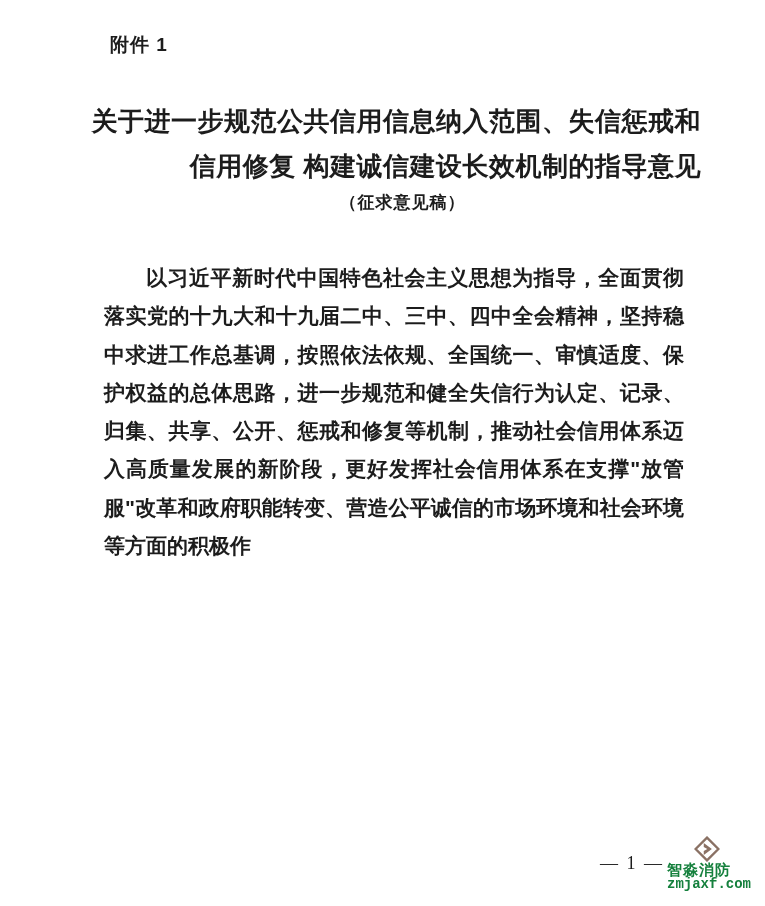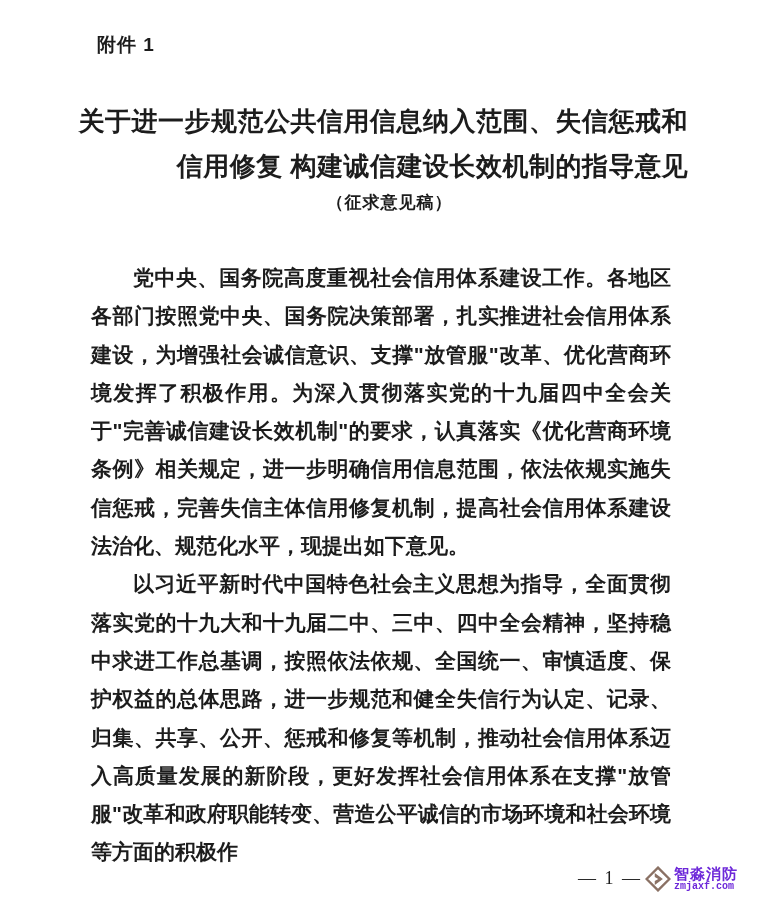--- a/index.html
+++ b/index.html
@@ -4,20 +4,21 @@
 <style>
   html, body { margin: 0; padding: 0; background: #ffffff; }
   .page {
     position: relative;
     width: 741px;
     height: 906px;
     background: #ffffff;
     overflow: hidden;
     font-family: "Liberation Sans", sans-serif;
     color: #1c1c1c;
+    margin-left: 13px;
   }
   .attachment-label {
     position: absolute;
     left: 97px;
     top: 32px;
     font-size: 19px;
     font-weight: 600;
     letter-spacing: 1px;
   }
   .doc-title {
@@ -67,40 +68,40 @@
     font-family: "Liberation Serif", serif;
     font-size: 18px;
     color: #1c1c1c;
     letter-spacing: 2px;
     margin-right: 3px;
     white-space: nowrap;
   }
   .watermark {
     display: flex;
     align-items: center;
-    color: #6d28d9;
+    color: #15803d;
+    flex-direction: column;
   }
   .watermark-logo { margin-right: 3px; display: block; }
   .watermark-text { display: flex; flex-direction: column; line-height: 1.05; }
   .watermark-brand { font-size: 15px; font-weight: 700; letter-spacing: 1px; }
-  .watermark-domain { font-size: 10px; font-weight: 700; font-family: "Liberation Mono", monospace; }
+  .watermark-domain { font-size: 14px; font-weight: 700; font-family: "Liberation Mono", monospace; }
 </style>
 </head>
 <body>
 
 <div class="page">
 
   <div class="attachment-label">附件 1</div>
 
   <h1 class="doc-title">关于进一步规范公共信用信息纳入范围、失信惩戒和信用修复 构建诚信建设长效机制的指导意见</h1>
 
   <div class="doc-subtitle">（征求意见稿）</div>
 
   <div class="doc-body">
-    <p>党中央、国务院高度重视社会信用体系建设工作。各地区各部门按照党中央、国务院决策部署，扎实推进社会信用体系建设，为增强社会诚信意识、支撑"放管服"改革、优化营商环境发挥了积极作用。为深入贯彻落实党的十九届四中全会关于"完善诚信建设长效机制"的要求，认真落实《优化营商环境条例》相关规定，进一步明确信用信息范围，依法依规实施失信惩戒，完善失信主体信用修复机制，提高社会信用体系建设法治化、规范化水平，现提出如下意见。</p>
     <p>以习近平新时代中国特色社会主义思想为指导，全面贯彻落实党的十九大和十九届二中、三中、四中全会精神，坚持稳中求进工作总基调，按照依法依规、全国统一、审慎适度、保护权益的总体思路，进一步规范和健全失信行为认定、记录、归集、共享、公开、惩戒和修复等机制，推动社会信用体系迈入高质量发展的新阶段，更好发挥社会信用体系在支撑"放管服"改革和政府职能转变、营造公平诚信的市场环境和社会环境等方面的积极作</p>
   </div>
 
   <div class="footer">
     <span class="page-number">— 1 —</span>
     <span class="watermark">
       <svg class="watermark-logo" width="26" height="26" viewBox="0 0 24 24">
         <path d="M12 1.5 L22.5 12 L12 22.5 L1.5 12 Z" fill="none" stroke="#8a7164" stroke-width="2.2"></path>
         <path d="M9 6.5 L16.5 12 L9 17.5 L9 13.8 L12.3 12 L9 10.2 Z" fill="#8a7164"></path>
       </svg>

